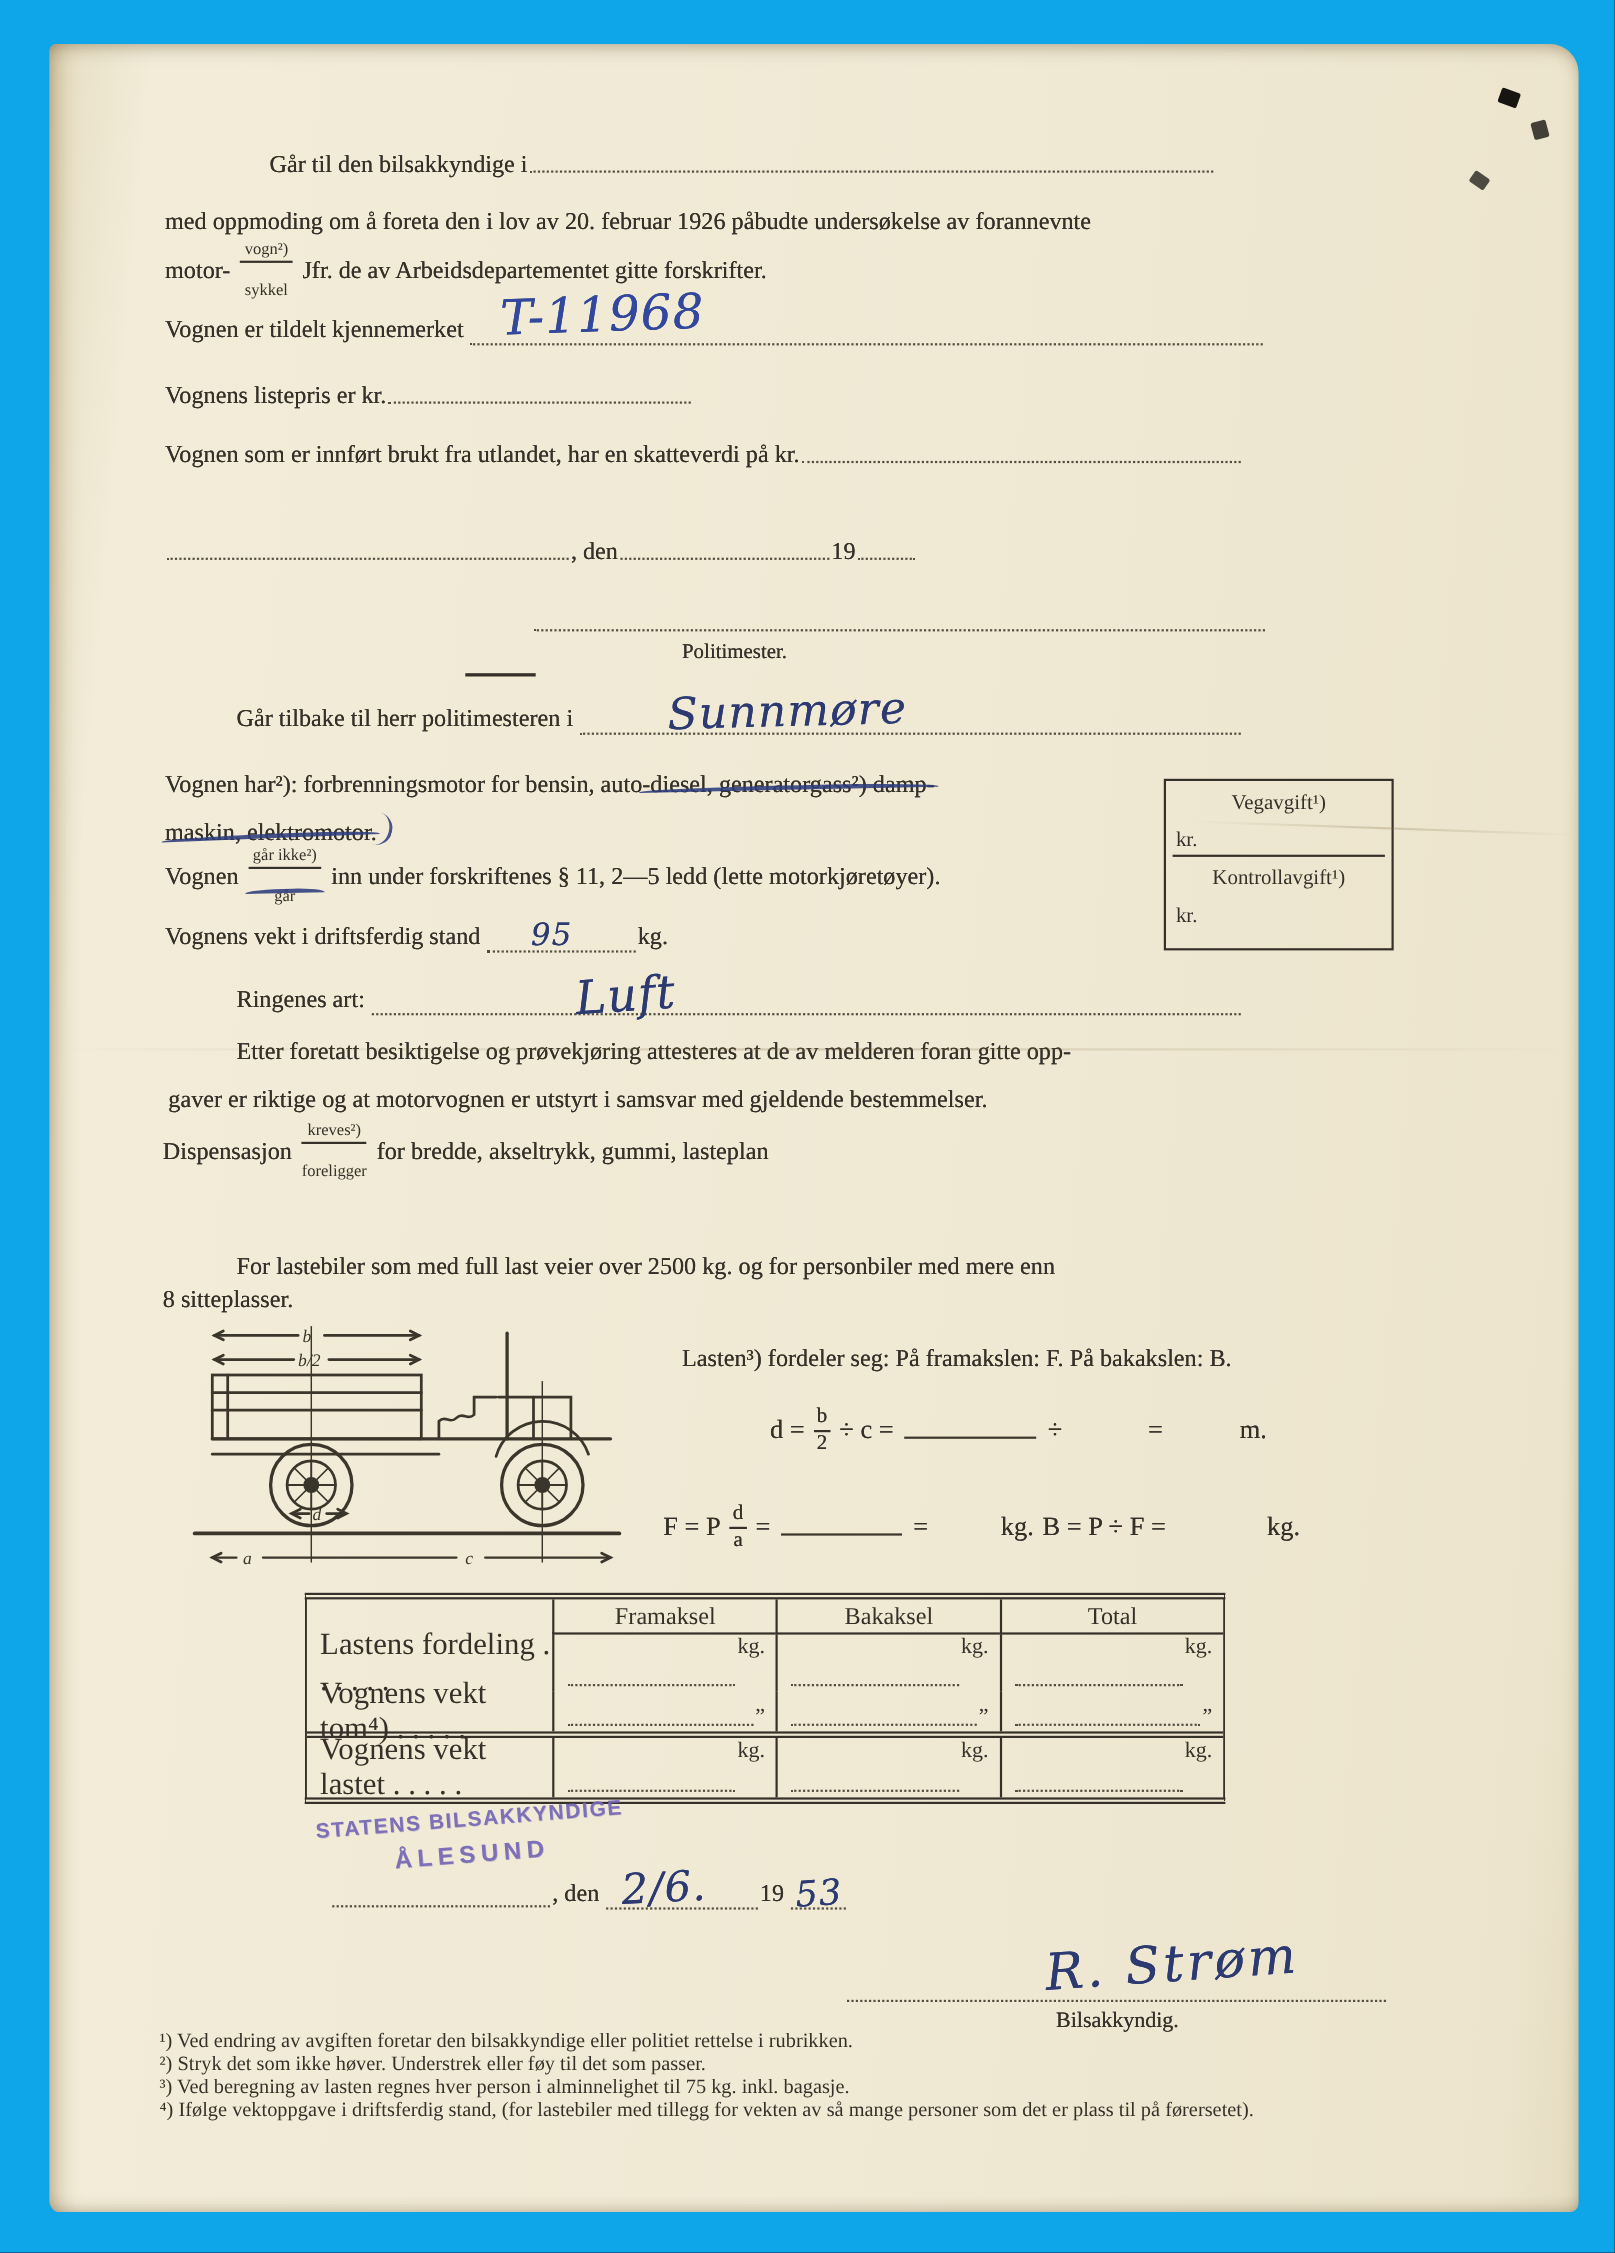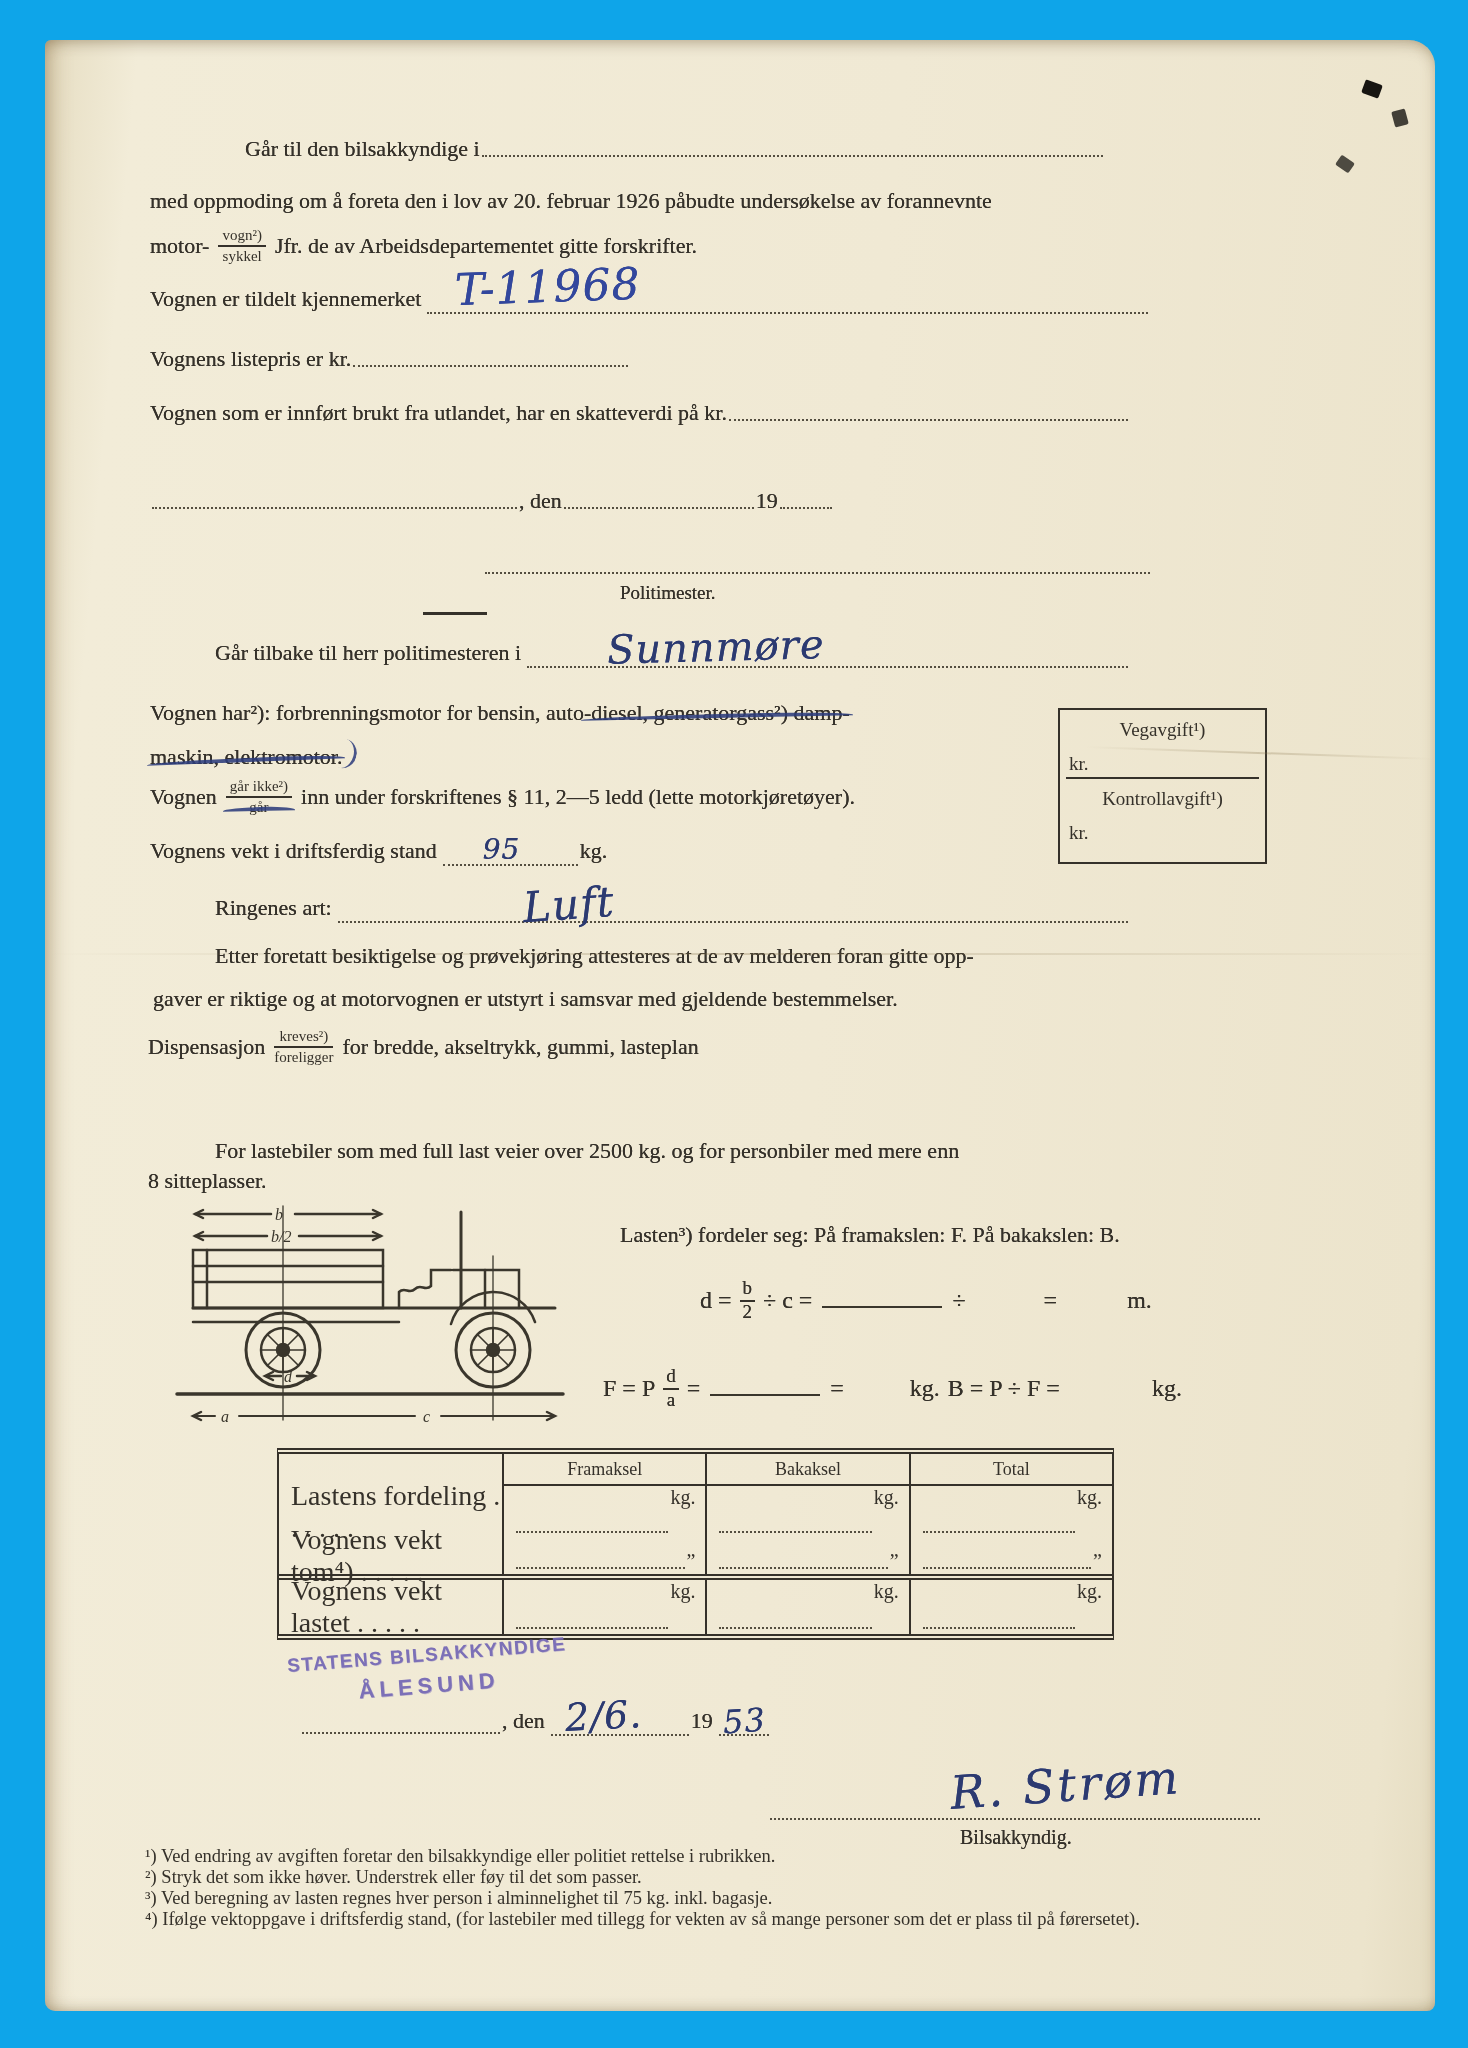--- a/index.html
+++ b/index.html
@@ -17,42 +17,42 @@
   .cline{position:absolute;display:flex;align-items:center;white-space:nowrap;font-size:22px;
        text-shadow:0 0 .4px #35312a;}
   .dots{flex:1;height:0;border-bottom:2px dotted #544e40;align-self:flex-end;margin:0 2px 5px 2px;min-width:20px;}
   .dotsw{height:0;border-bottom:2px dotted #544e40;align-self:flex-end;margin:0 2px 5px 2px;}
   .wl{flex:1;position:relative;height:26px;border-bottom:2px dotted #544e40;align-self:flex-end;margin:0 2px 3px 6px;}
   .hline{position:absolute;height:0;border-bottom:2px dotted #544e40;}
   .solidmark{position:absolute;background:#35312a;}
   .frac{display:inline-flex;flex-direction:column;text-align:center;font-size:15px;line-height:1.15;
         margin:0 9px;align-self:center;text-shadow:none;}
   .frac .ft{border-bottom:2px solid #35312a;padding:0 4px 1px 4px;}
-  .frac .fb{padding-top:1px;}
+  .frac .fb{padding-top:17px;}
   .ink{position:absolute;font-family:"DejaVu Serif","Liberation Serif",serif;font-style:italic;
        color:#2e3f85;letter-spacing:1px;text-shadow:0 0 .5px #2e3f85;}
   .strike{position:relative;}
   .strike::after{content:"";position:absolute;left:-3px;right:-3px;top:52%;height:3.5px;background:#2c3c7c;
        opacity:.88;border-radius:60% 40% 50% 50%/100% 100% 0 0;transform:rotate(-1.2deg);}
   .strike2::after{transform:rotate(-2.2deg);}
   .hook{display:inline-block;width:13px;height:30px;border-right:3.5px solid #2c3c7c;opacity:.85;
        border-radius:0 100% 100% 0/0 55% 55% 0;transform:rotate(14deg) translateY(6px);}
   .feesbox{position:absolute;left:1013px;top:668px;width:205px;height:152px;border:2.5px solid #35312a;
        font-size:19px;}
   .feesbox .bt{text-align:center;margin-top:9px;}
   .feesbox .bkr{margin:12px 0 2px 9px;}
   .feesbox .bline{border-bottom:2px solid #35312a;margin:0 6px 0 6px;}
   .ftable{position:absolute;left:232px;top:1408px;width:833px;border:2px solid #35312a;
        border-top:6px double #35312a;border-bottom:6px double #35312a;display:flex;flex-direction:column;
        background:transparent;}
   .trow{display:flex;align-items:center;}
   .lcol{width:212px;padding-left:12px;font-size:28px;}
   .dcol{width:182px;border-left:2px solid #35312a;display:flex;align-items:baseline;
         padding:0 10px;font-size:20px;align-self:stretch;}
-  .thead .dcol{border-bottom:2px solid #35312a;justify-content:center;align-items:center;font-size:18px;}
+  .thead .dcol{border-bottom:2px solid #35312a;justify-content:center;align-items:center;font-size:22px;}
   .thead{display:flex;height:32px;}
   .trA{height:52px;} .trB{height:36px;} .trC{height:54px;}
   .divider{border-top:6px double #35312a;}
   .stamp{position:absolute;left:238px;top:1604px;width:290px;transform:rotate(-4.5deg);
        color:#7467b5;font-family:"Liberation Sans","DejaVu Sans",sans-serif;font-weight:bold;
        text-align:center;opacity:.93;text-shadow:.6px .6px 0 rgba(116,103,181,.45);}
   .stamp .s1{font-size:19px;letter-spacing:1.5px;}
   .stamp .s2{font-size:22px;letter-spacing:5px;margin-top:7px;}
   .fnotes{position:absolute;left:100px;top:1806px;width:1185px;font-size:18.5px;line-height:21px;}
   .fn{padding-left:30px;text-indent:-30px;white-space:normal;}

